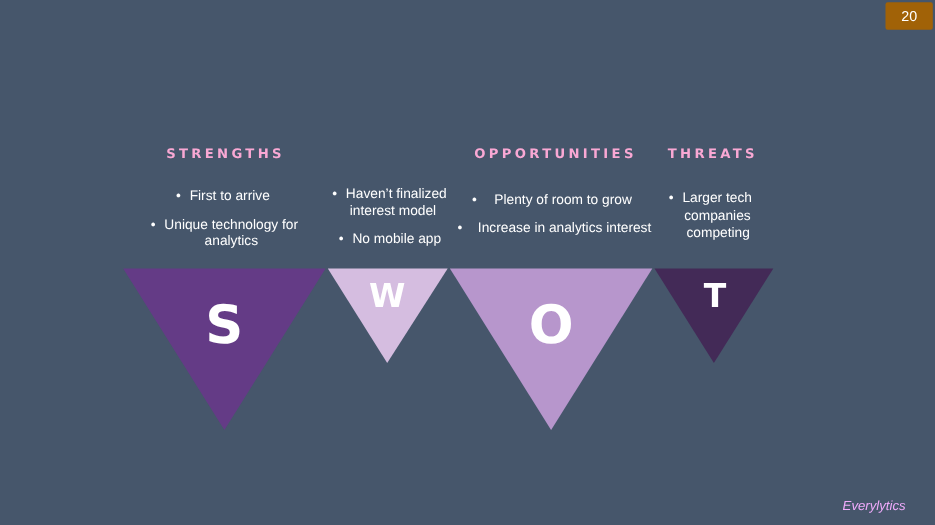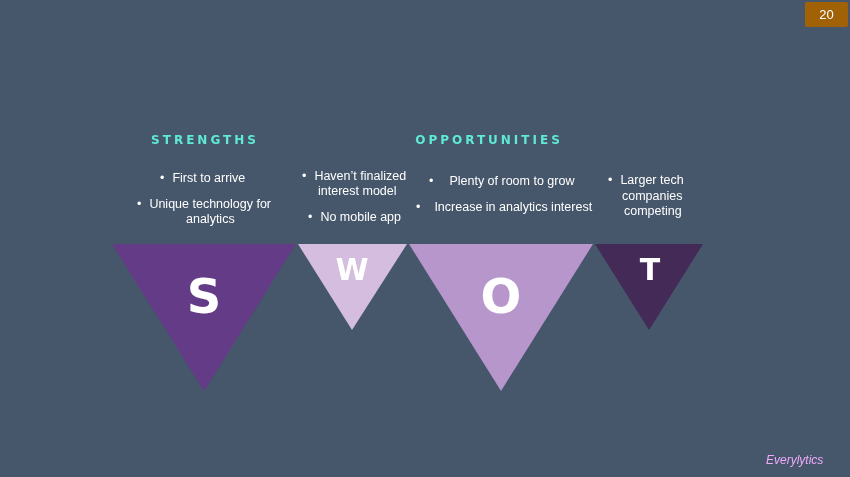--- a/index.html
+++ b/index.html
@@ -18,21 +18,21 @@
       font-family: "Liberation Sans", sans-serif;
     }
     .title {
       position: absolute; left: 0; top: 28px; width: 850px; text-align: center;
       font-family: "DejaVu Sans", sans-serif; font-weight: bold;
       font-size: 30px; color: #ffffff; letter-spacing: -0.5px;
     }
     .heading {
       position: absolute; top: 133px; text-align: center;
       font-family: "DejaVu Sans", sans-serif; font-weight: bold;
-      font-size: 12px; letter-spacing: 3px; color: #5eead4;
+      font-size: 12px; letter-spacing: 3px; color: #f9a8d4;
     }
     .bullets { position: absolute; text-align: center; font-family: "Liberation Sans", sans-serif; font-size: 12.5px; line-height: 15px; color: #ffffff; }
     .bullet { position: absolute; white-space: nowrap; }
     .bullet .dot { display: inline-block; margin-right: 8px; }
     .tri { position: absolute; }
     .tri-letter {
       position: absolute; color: #ffffff; font-family: "DejaVu Sans", sans-serif;
       font-weight: bold; text-align: center;
     }
     .brand {
@@ -43,21 +43,22 @@
   </style>
 </head>
 <body>
 
 <div class="slide">
 
   <div class="page-badge">20</div>
 
 
   <div class="heading" style="left:130px;width:150px;">STRENGTHS</div>
-  <div class="heading" style="left:404px;width:170px;">OPPORTUNITIES</div>
+  <div class="heading" style="left:420px;width:170px;">OPPORTUNITIES</div>
+  <div class="heading" style="left:588px;width:120px;">THREATS</div>
 
   <div class="bullets">
     <div class="bullet" style="left:160px;top:171px;"><span class="dot">•</span><span>First to arrive</span></div>
     <div class="bullet" style="left:137px;top:197px;"><span class="dot">•</span><span>Unique technology for</span></div>
     <div class="bullet" style="left:186px;top:212px;">analytics</div>
   </div>
 
   <div class="bullets">
     <div class="bullet" style="left:302px;top:169px;"><span class="dot">•</span><span>Haven’t finalized</span></div>
     <div class="bullet" style="left:318px;top:184px;">interest model</div>

